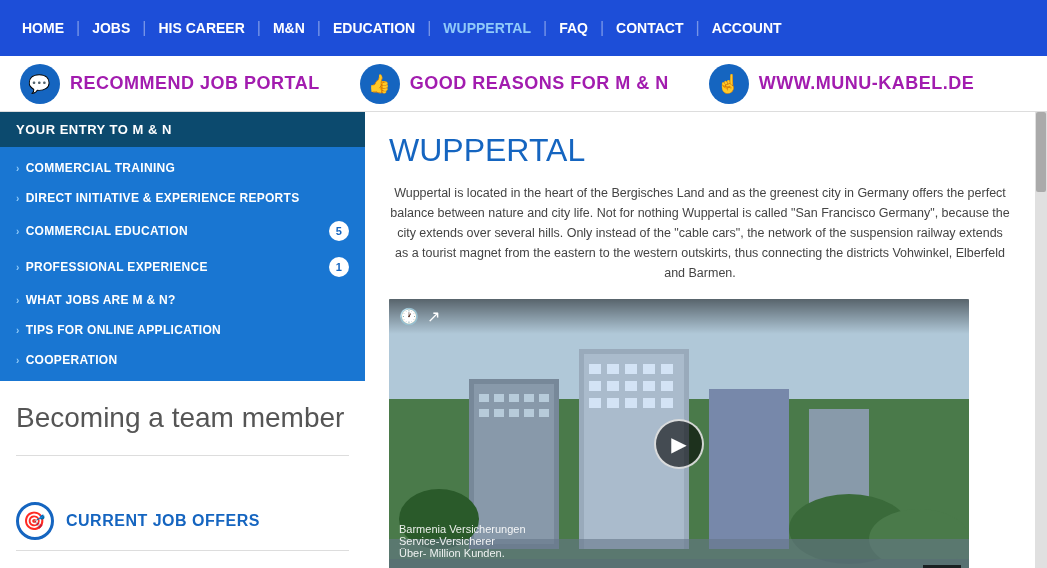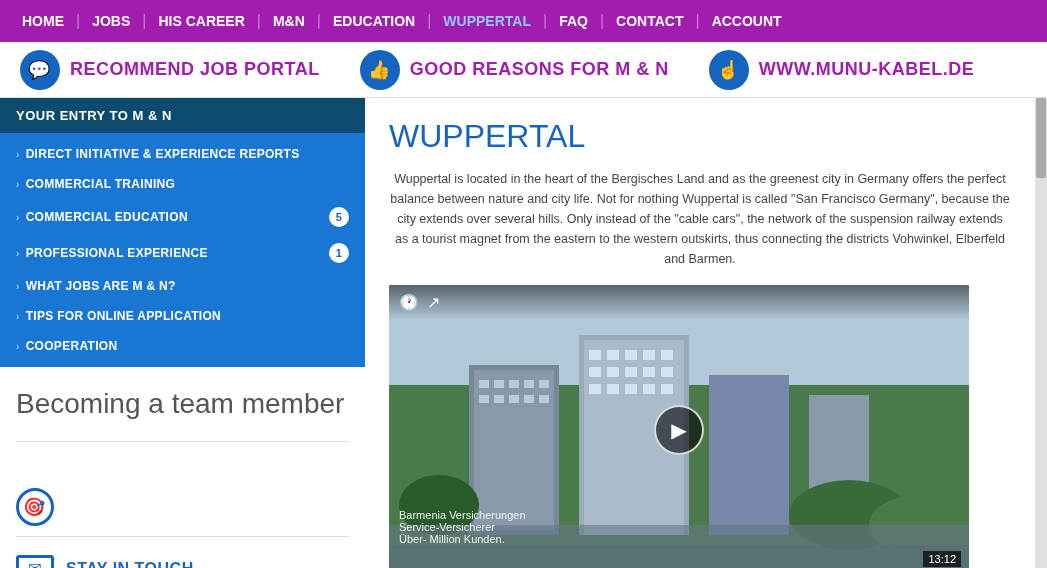--- a/index.html
+++ b/index.html
@@ -1,23 +1,23 @@
 <!DOCTYPE html>
 <html><head>
   <meta charset="utf-8">
   <style>
     * { margin: 0; padding: 0; box-sizing: border-box; }
     body { font-family: Arial, sans-serif; font-size: 13px; background: #f0f0f0; width: 1047px; min-height: 568px; overflow-x: hidden; }
 
     
     .top-nav {
-      background: #a21caf;
-      display: flex;
-      align-items: center;
-      height: 42px;
+      background: #1d4ed8;
+      display: flex;
+      align-items: center;
+      height: 56px;
       padding: 0 10px;
     }
     .top-nav a {
       color: #fff;
       text-decoration: none;
       font-size: 14px;
       font-weight: bold;
       padding: 0 12px;
       cursor: pointer;
     }
@@ -288,24 +288,24 @@
     <span class="quick-link-text">WWW.MUNU-KABEL.DE</span>
   </div>
 </div>
 
 <div class="main-layout">
 
   <div class="sidebar">
     <div class="sidebar-header">YOUR ENTRY TO M &amp; N</div>
     <div class="sidebar-menu">
       <div class="sidebar-menu-item">
+        <span><span class="arrow">›</span><span>COMMERCIAL TRAINING</span></span>
+      </div>
+      <div class="sidebar-menu-item">
         <span><span class="arrow">›</span><span>DIRECT INITIATIVE &amp; EXPERIENCE REPORTS</span></span>
-      </div>
-      <div class="sidebar-menu-item">
-        <span><span class="arrow">›</span><span>COMMERCIAL TRAINING</span></span>
       </div>
       <div class="sidebar-menu-item">
         <span><span class="arrow">›</span><span>COMMERCIAL EDUCATION</span></span>
         <span class="sidebar-badge">5</span>
       </div>
       <div class="sidebar-menu-item">
         <span><span class="arrow">›</span><span>PROFESSIONAL EXPERIENCE</span></span>
         <span class="sidebar-badge">1</span>
       </div>
       <div class="sidebar-menu-item">
@@ -317,20 +317,21 @@
       <div class="sidebar-menu-item">
         <span><span class="arrow">›</span><span>COOPERATION</span></span>
       </div>
     </div>
 
     <div class="sidebar-bottom">
       <div class="becoming-text">Becoming a team member</div>
 
       <div class="sidebar-cta">
         <div class="cta-icon" style="font-size:18px; border:3px solid #1565c0; border-radius:50%; width:38px;height:38px;display:flex;align-items:center;justify-content:center;color:#1565c0;">🎯</div>
+        <span class="cta-text">CURRENT JOB OFFERS</span>
       </div>
 
       <div class="sidebar-cta" style="margin-top:8px;">
         <div class="cta-icon" style="font-size:16px; border:3px solid #1565c0; border-radius:4px; width:38px;height:28px;display:flex;align-items:center;justify-content:center;color:#1565c0; border-radius:3px;">✉</div>
         <span class="cta-text">STAY IN TOUCH</span>
       </div>
     </div>
   </div>
 
   <div class="content-area">

